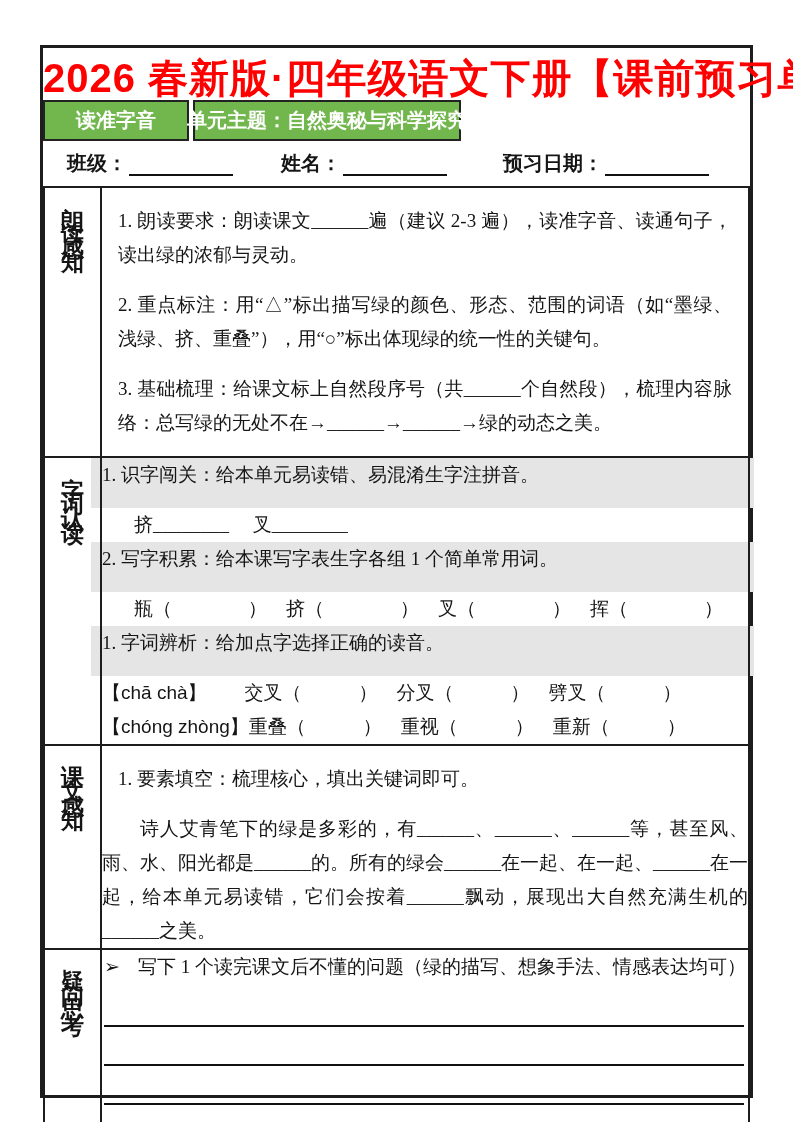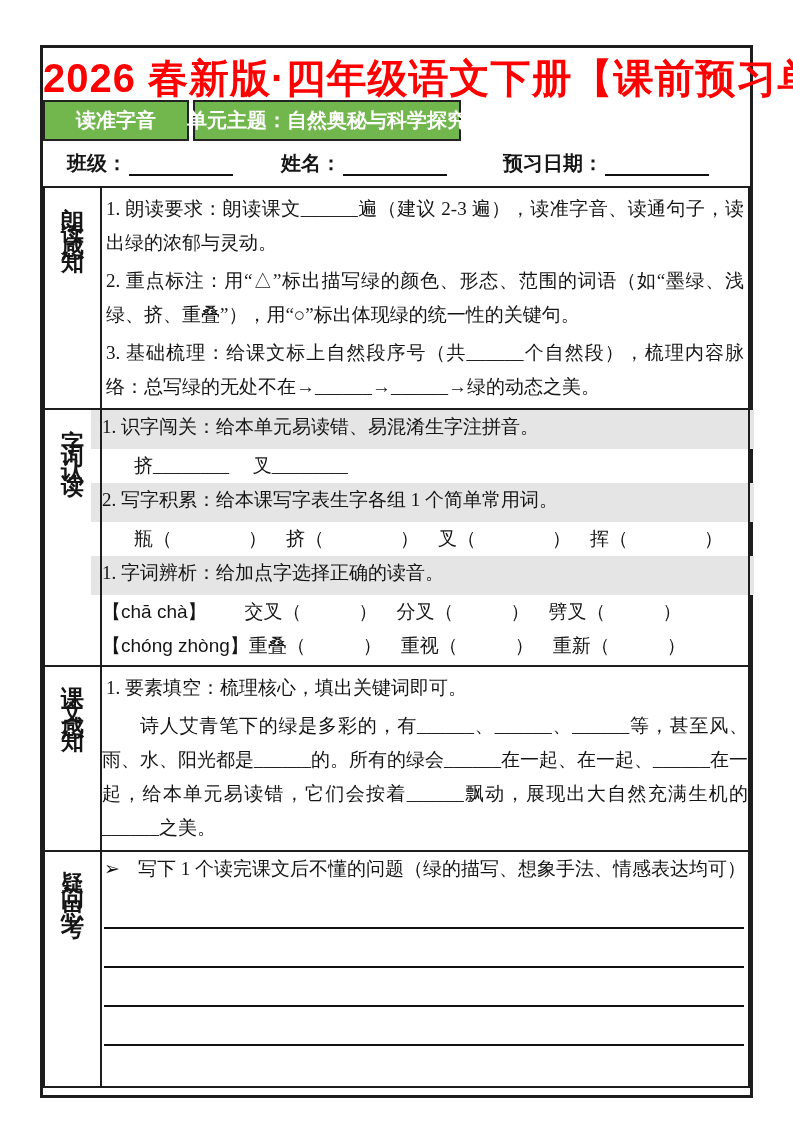--- a/index.html
+++ b/index.html
@@ -101,25 +101,25 @@
     line-height: 55px;
   }
   td.content-cell {
     padding: 5px 8px 0 13px;
     font-size: 19px;
     line-height: 34px;
   }
   tr.row-reading  { height: 210px; }
   tr.row-words    { height: 257px; }
   tr.row-compre   { height: 185px; }
-  .para { margin: 4px; text-align: justify; }
+  .para { margin: 16px; text-align: justify; }
   .gray-head {
     background: #e5e5e5;
     margin: 0 -6px 0 -11px;
-    padding: 0 6px 5px 11px;
+    padding: 0 6px 16px 11px;
   }
   .indent1 { padding-left: 32px; }
   .pinyin-line { font-family: "Liberation Sans", sans-serif; }
   .passage { margin: 0; text-align: justify; text-indent: 2em; }
   
   .prompt {
     margin: 0;
     position: relative;
     padding-left: 36px;
     text-align: justify;

